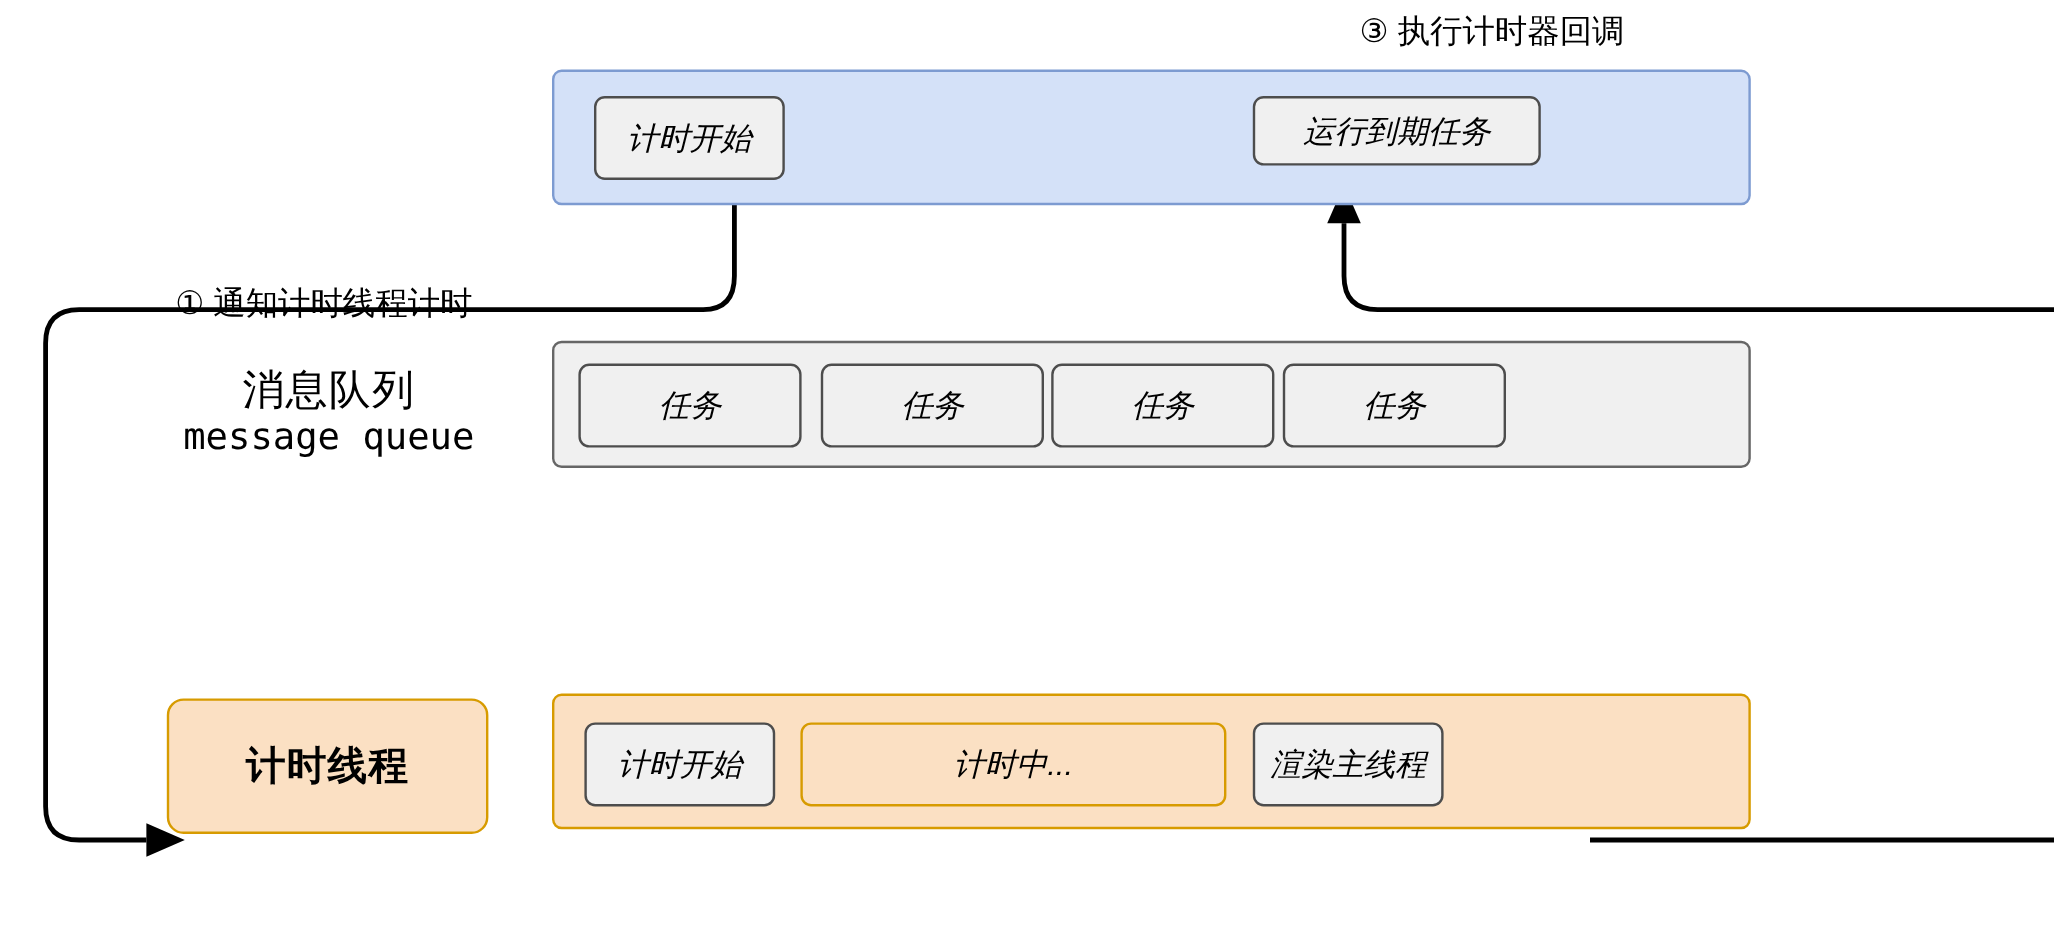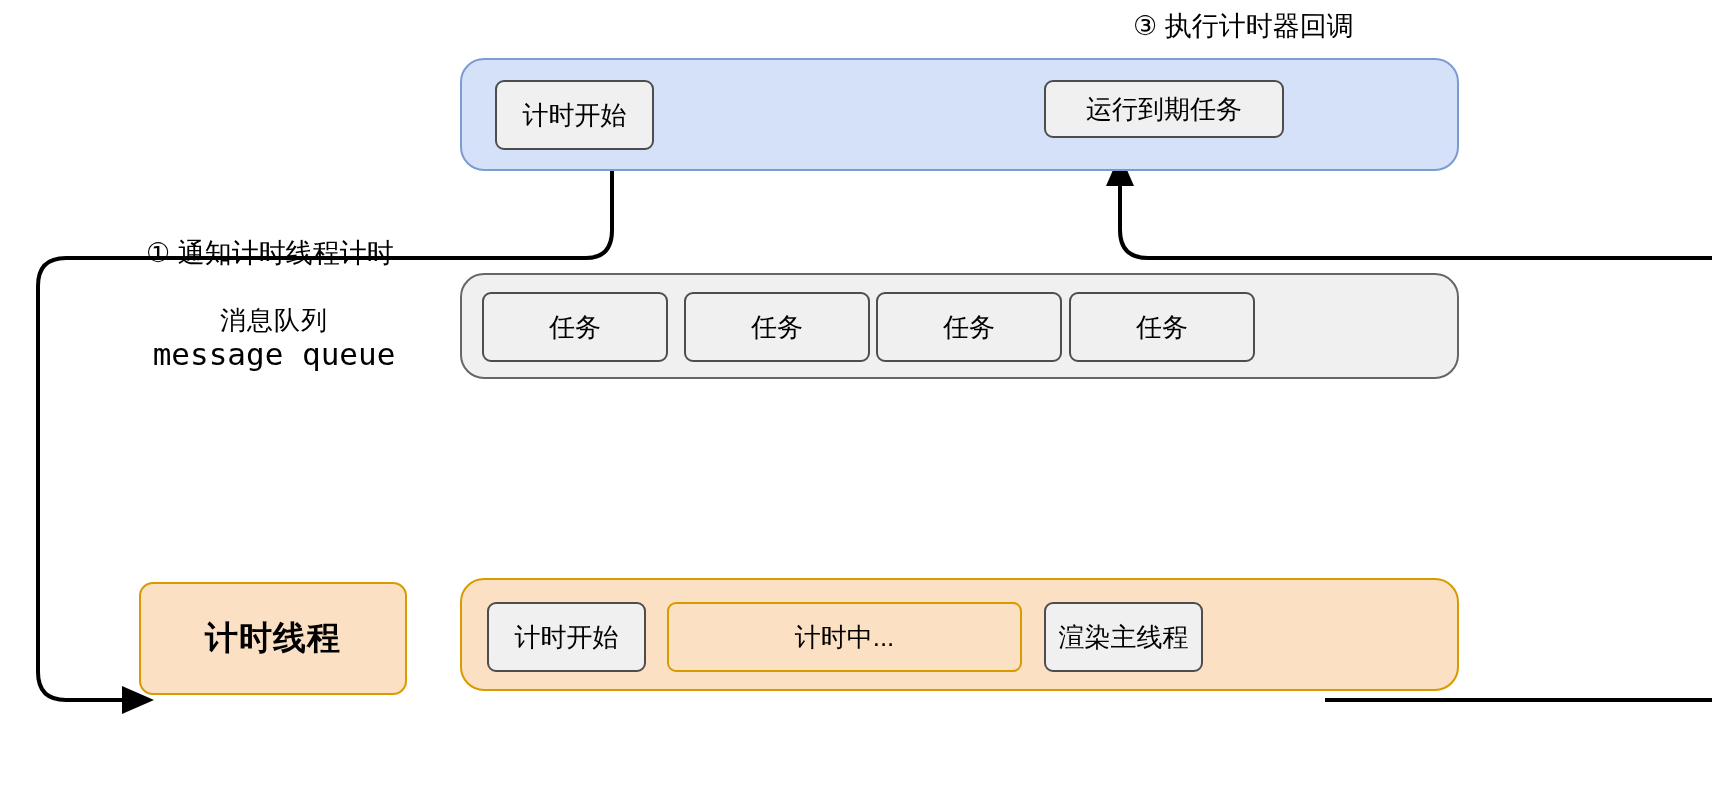--- a/index.html
+++ b/index.html
@@ -39,21 +39,21 @@
     background: #d4e1f8;
     border: 2.5px solid #7d9bd1;
   }
   .lane-label.orange {
     background: #fbe0c3;
     border: 2.5px solid #d79b00;
     font-weight: bold;
   }
 
   
-  .track { border-radius: 24px; }
+  .track { border-radius: 8px; font-style: italic; }
   .track.blue {
     background: #d4e1f8;
     border: 2.5px solid #7d9bd1;
   }
   .track.grey {
     background: #f0f0f0;
     border: 2.5px solid #666666;
   }
   .track.orange {
     background: #fbe0c3;
@@ -83,21 +83,21 @@
     border: 2.5px solid #d79b00;
   }
 
   
   .queue-caption {
     text-align: center;
     line-height: 1.18;
     color: #000000;
   }
   .queue-caption .cn {
-    font-size: 26px;
+    font-size: 35px;
     display: block;
     letter-spacing: 1px;
   }
   .queue-caption .en {
     font-size: 31px;
     display: block;
     font-family: "DejaVu Sans Mono", "Liberation Mono", monospace;
     letter-spacing: 0px;
   }
 
@@ -129,21 +129,21 @@
   <div class="abs track blue" style="left:460px; top:58px; width:999px; height:113px;">
     <div class="abs box grey" style="left:33px; top:20px; width:159px; height:70px;">计时开始</div>
     <div class="abs box grey" style="left:582px; top:20px; width:240px; height:58px;">运行到期任务</div>
   </div>
 
   <div class="abs queue-caption" style="left:119px; top:305px; width:310px;">
     <span class="cn">消息队列</span>
     <span class="en">message queue</span>
   </div>
 
-  <div class="abs track grey" style="left:460px; top:273px; width:999px; height:106px;">
+  <div class="abs track grey" style="left:460px; top:284px; width:999px; height:106px;">
     <div class="abs box grey" style="left:20px; top:17px; width:186px; height:70px;">任务</div>
     <div class="abs box grey" style="left:222px; top:17px; width:186px; height:70px;">任务</div>
     <div class="abs box grey" style="left:414px; top:17px; width:186px; height:70px;">任务</div>
     <div class="abs box grey" style="left:607px; top:17px; width:186px; height:70px;">任务</div>
   </div>
 
   <div class="abs lane-label orange" style="left:139px; top:582px; width:268px; height:113px;">计时线程</div>
 
   <div class="abs track orange" style="left:460px; top:578px; width:999px; height:113px;">
     <div class="abs box grey" style="left:25px; top:22px; width:159px; height:70px;">计时开始</div>

